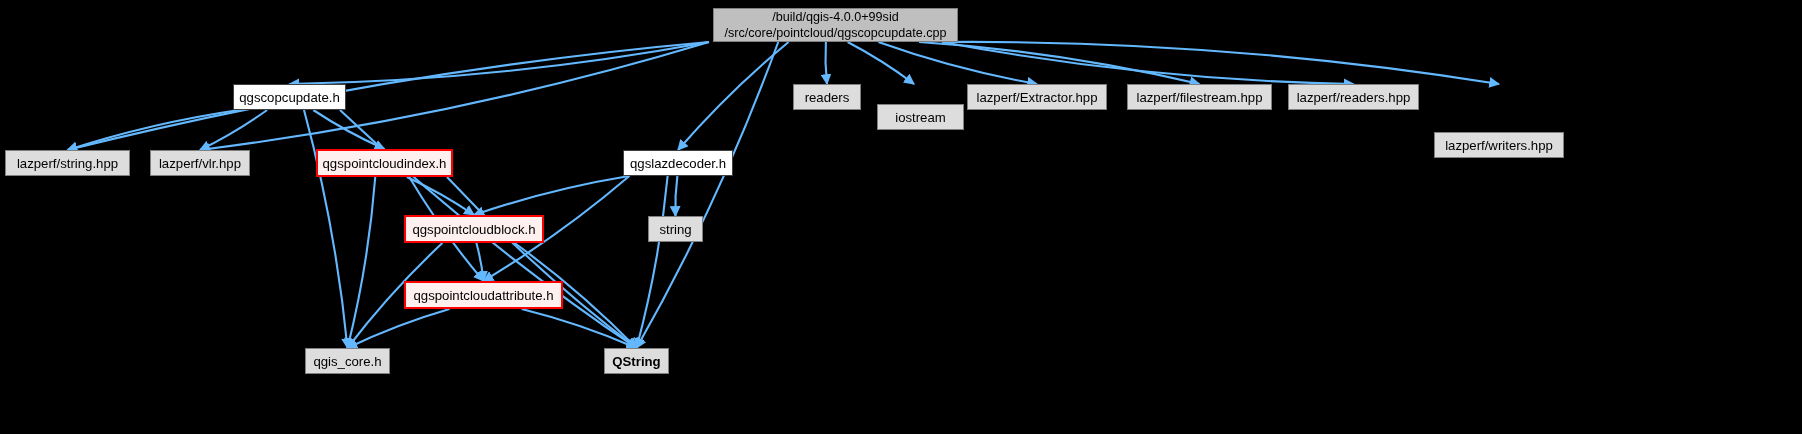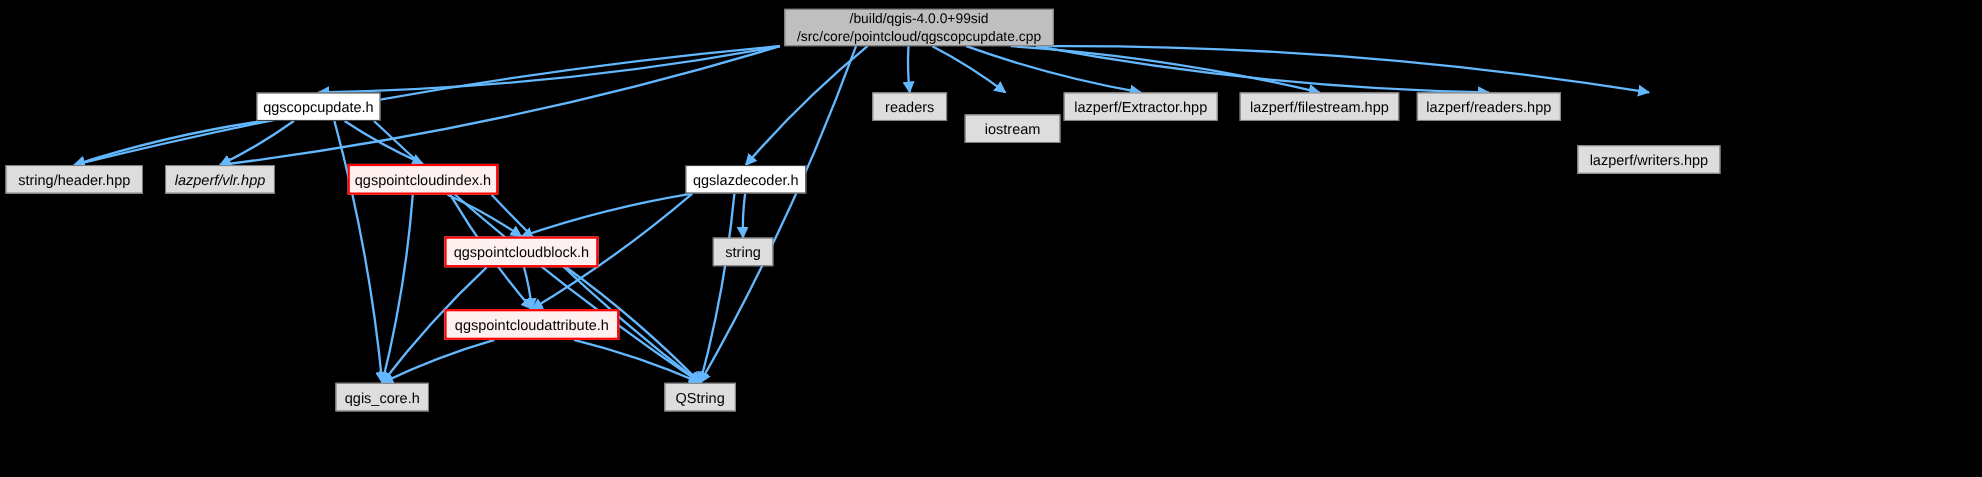--- a/index.html
+++ b/index.html
@@ -62,23 +62,23 @@
   <div id="node-layer">
       <div class="node root" style="left: 703px; top: 8px; width: 245px; height: 34px;">/build/qgis-4.0.0+99sid
 /src/core/pointcloud/qgscopcupdate.cpp</div>
       <div class="node white" style="left: 233px; top: 84px; width: 113px; height: 26px;">qgscopcupdate.h</div>
       <div class="node grey" style="left: 793px; top: 84px; width: 68px; height: 26px;">readers</div>
       <div class="node grey" style="left: 877px; top: 84px; width: 87px; height: 26px; margin-top: 20px;">iostream</div>
       <div class="node grey" style="left: 967px; top: 84px; width: 140px; height: 26px;">lazperf/Extractor.hpp</div>
       <div class="node grey" style="left: 1127px; top: 84px; width: 145px; height: 26px;">lazperf/filestream.hpp</div>
       <div class="node grey" style="left: 1288px; top: 84px; width: 131px; height: 26px;">lazperf/readers.hpp</div>
       <div class="node grey" style="left: 1434px; top: 84px; width: 130px; height: 26px; margin-top: 48px;">lazperf/writers.hpp</div>
-      <div class="node grey" style="left: 5px; top: 150px; width: 125px; height: 26px;">string/header.hpp</div>
-      <div class="node grey" style="left: 150px; top: 150px; width: 100px; height: 26px; font-style: italic;">lazperf/vlr.hpp</div>
+      <div class="node grey" style="left: 5px; top: 150px; width: 125px; height: 26px;">lazperf/string.hpp</div>
+      <div class="node grey" style="left: 150px; top: 150px; width: 100px; height: 26px;">lazperf/vlr.hpp</div>
       <div class="node red" style="left: 316px; top: 149px; width: 137px; height: 28px;">qgspointcloudindex.h</div>
       <div class="node white" style="left: 623px; top: 150px; width: 110px; height: 26px;">qgslazdecoder.h</div>
       <div class="node red" style="left: 404px; top: 215px; width: 140px; height: 28px;">qgspointcloudblock.h</div>
       <div class="node grey" style="left: 648px; top: 216px; width: 55px; height: 26px;">string</div>
       <div class="node red" style="left: 404px; top: 281px; width: 159px; height: 28px;">qgspointcloudattribute.h</div>
       <div class="node grey" style="left: 305px; top: 348px; width: 85px; height: 26px;">qgis_core.h</div>
-      <div class="node grey" style="left: 604px; top: 348px; width: 65px; height: 26px;">QString</div>
+      <div class="node grey" style="left: 604px; top: 348px; width: 65px; height: 26px; font-weight: bold;">QString</div>
     </div>
 </div>
 
 </body></html>

